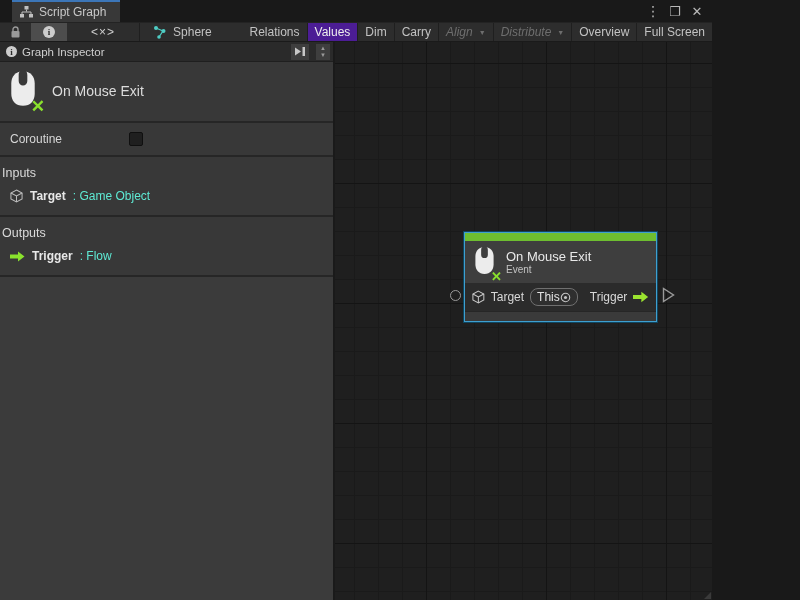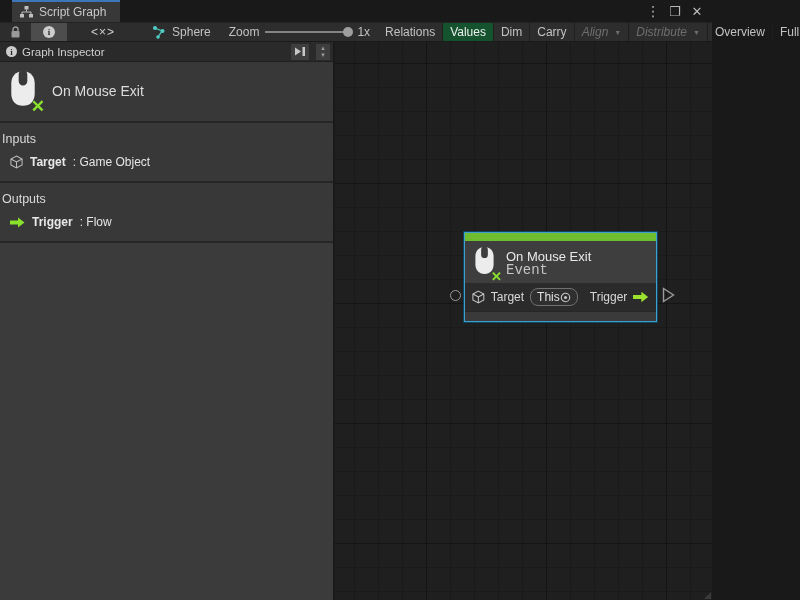--- a/index.html
+++ b/index.html
@@ -12,21 +12,21 @@
   .tab { margin-left:12px; padding:0 14px 0 8px; background:#383838; border-top:2px solid #3c76b8;
          display:flex; align-items:center; gap:6px; color:#c8c8c8; font-size:12px; }
   .win-controls { margin-left:auto; display:flex; align-items:center; gap:4px; padding-right:6px; color:#b8b8b8; }
   .win-btn { width:18px; height:18px; display:flex; align-items:center; justify-content:center; font-size:13px; cursor:default; }
   .win-btn.menu { font-size:14px; }
 
   
   .toolbar { height:20px; background:#2d2d2d; border-top:1px solid #232323; border-bottom:1px solid #1a1a1a;
              display:flex; align-items:stretch; color:#c2c2c2; font-size:12px; flex:0 0 auto; }
   .tbtn { display:flex; align-items:center; justify-content:center; padding:0 7px; gap:4px; white-space:nowrap; }
-  .tbtn.selected { background:#14532d; color:#eee; }
+  .tbtn.selected { background:#4c1d95; color:#eee; }
   .tbtn.disabled { color:#6e6e6e;font-style:italic; }
   .tsep { width:1px; background:#1f1f1f; }
   .lock-btn { padding:0 10px; }
   .info-btn { background:#4d4d4d; padding:0 12px; }
   .code-btn { padding:0 24px; color:#cfcfcf; letter-spacing:1px; }
   .info-glyph { width:12px; height:12px; border-radius:50%; background:#cdcdcd; color:#2a2a2a;
                 font-size:9px; font-weight:bold; display:flex; align-items:center; justify-content:center;
                 font-family:"Liberation Serif", serif; }
   .sphere-btn { padding:0 10px 0 14px; }
   .zoom-group { display:flex; align-items:center; gap:6px; padding:0 8px; }
@@ -52,41 +52,41 @@
              color:#9a9a9a; font-size:6px; line-height:6px; }
   .section { background:#383838; border-bottom:2px solid #262626; }
   .sec-title { display:flex; align-items:center; gap:14px; padding:8px 8px 10px 8px; }
   .sec-title-text { font-size:14px; color:#dcdcdc; }
   .row-coroutine { display:flex; align-items:center; padding:9px 10px; }
   .row-coroutine .lbl { width:119px; font-size:12px; color:#d6d6d6; }
   .checkbox { width:14px; height:14px; background:#1f1f1f; border:1px solid #0f0f0f; border-radius:2px; }
   .io-header { font-size:12.5px; color:#dadada; padding:9px 10px 7px 2px; }
   .io-row { display:flex; align-items:center; gap:7px; padding:2px 10px 12px 10px; font-size:12px; }
   .io-name { font-weight:bold; color:#e8e8e8; }
-  .io-type { color:#e5e5e5; }
+  .io-type { color:#5eead4; }
   .panel-rest { flex:1; background:#3b3b3b; }
 
   
   .canvas { flex:1; position:relative; overflow:hidden;
     background-color:#1f1f1f;
     background-image:
       linear-gradient(#141414 1px, transparent 1px),
       linear-gradient(90deg, #141414 1px, transparent 1px),
       linear-gradient(#1a1a1a 1px, transparent 1px),
       linear-gradient(90deg, #1a1a1a 1px, transparent 1px);
     background-size:120px 120px, 120px 120px, 24px 24px, 24px 24px;
     background-position:91px 21px, 91px 21px, 19px 21px, 19px 21px; }
 
   
   .node { position:absolute; left:129px; top:190px; width:193px;
           border:1.5px solid #3e9fd0; background:#2c2c2c; box-shadow:0 0 0 1px #10455e; }
   .node-colorbar { height:8px; background:#6ebe30; }
   .node-header { background:#3e3e3e; display:flex; align-items:center; gap:10px; padding:5px 8px; height:42px; }
   .node-title { font-size:13px; color:#e9e9e9; line-height:15px; }
-  .node-sub { font-size:14px; color:#c4c4c4; line-height:12px;font-family:Liberation Mono, monospace; }
+  .node-sub { font-size:10px; color:#c4c4c4; line-height:12px; }
   .node-body { background:#2b2b2b; display:flex; align-items:center; gap:6px; padding:4px 7px; height:28px; }
   .port-label { font-size:12px; color:#d8d8d8; }
   .this-pill { display:flex; align-items:center; border:1px solid #707070; border-radius:8px;
                background:#2f2f2f; padding:1px 6px; color:#e2e2e2; font-size:12px; }
   .node-footer { height:10px; background:#3a3a3a; border-top:1px solid #262626; }
   .flex-sp { flex:1; }
 
   .port-circle { position:absolute; left:115px; top:248px; width:11px; height:11px;
                  border:1.5px solid #9a9a9a; border-radius:50%; }
   .port-tri { position:absolute; left:327px; top:245px; }
@@ -136,27 +136,20 @@
     </div>
     <div class="tsep"></div>
     <div class="tbtn sphere-btn">
       <svg width="15" height="13" viewBox="0 0 15 13">
         <path d="M2 2 L9 5 M9 5 L5 11" stroke="#4ecdc4" stroke-width="1.3"></path>
         <circle cx="2" cy="2" r="2" fill="#4ecdc4"></circle>
         <circle cx="9.5" cy="5" r="2" fill="#4ecdc4"></circle>
         <circle cx="5" cy="11" r="1.8" fill="#4ecdc4"></circle>
       </svg>
       <span>Sphere</span>
-    </div>
-    <div class="zoom-group">
-      <span>Zoom</span>
-      <div class="zoom-track">
-        <div class="zoom-handle"></div>
-      </div>
-      <span>1x</span>
     </div>
     <div class="right-group">
       <div class="tbtn">
         <span>Relations</span>
       </div>
       <div class="tsep"></div>
       <div class="tbtn selected">
         <span>Values</span>
       </div>
       <div class="tsep"></div>
@@ -213,20 +206,26 @@
             <svg width="30" height="37" viewBox="0 0 24 30">
               <path d="M12 1 C6 1 2.5 5 2.5 11 V19 C2.5 25 6 29 12 29 C18 29 21.5 25 21.5 19 V11 C21.5 5 18 1 12 1 Z" fill="#ececec"></path>
               <path d="M12 0 C9.5 0 8.5 1.8 8.5 4 V9 A3.5 3.5 0 0 0 15.5 9 V4 C15.5 1.8 14.5 0 12 0 Z" fill="#383838"></path>
             </svg>
             <span class="mouse-x big">✕</span>
           </span>
           <span class="sec-title-text">On Mouse Exit</span>
         </div>
       </div>
 
+      <div class="section">
+        <div class="row-coroutine">
+          <span class="lbl">Coroutine</span>
+          <span class="checkbox"></span>
+        </div>
+      </div>
 
       <div class="section">
         <div class="io-header">Inputs</div>
         <div class="io-row">
           <svg width="13" height="14" viewBox="0 0 14 15">
             <path d="M7 1 L13 4.25 V10.75 L7 14 L1 10.75 V4.25 Z" stroke="#bdbdbd" stroke-width="1.1" fill="none"></path>
             <path d="M1 4.25 L7 7.5 L13 4.25 M7 7.5 V14" stroke="#bdbdbd" stroke-width="1.1" fill="none"></path>
           </svg>
           <span class="io-name">Target</span>
           <span class="io-type">: Game Object</span>

